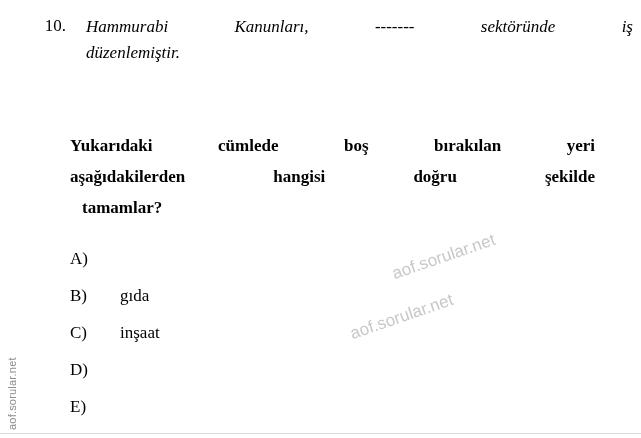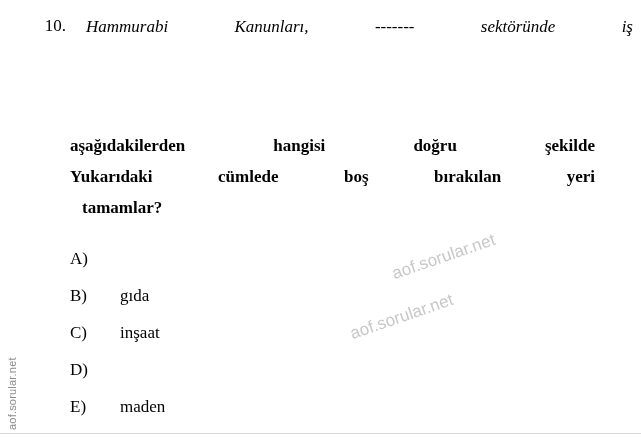--- a/index.html
+++ b/index.html
@@ -155,47 +155,47 @@
 <div class="page">
 
   <div class="side-watermark">aof.sorular.net</div>
 
   <div class="content">
 
     <div class="question-block">
       <div class="qnum">10.</div>
       <div class="qbody">
         <span class="line">Hammurabi Kanunları, ------- sektöründe iş</span>
+        <span class="line last">düzenlemiştir.</span>
       </div>
     </div>
 
     <div class="stem">
+      <span class="line">Yukarıdaki cümlede boş bırakılan yeri</span>
       <span class="line">aşağıdakilerden hangisi doğru şekilde</span>
-      <span class="line">Yukarıdaki cümlede boş bırakılan yeri</span>
       <span class="line last">tamamlar?</span>
     </div>
 
     <div class="options">
       <div class="option">
         <span class="opt-letter">A)</span>
       </div>
       <div class="option">
         <span class="opt-letter">B)</span>
         <span class="opt-text">gıda</span>
       </div>
       <div class="option">
         <span class="opt-letter">C)</span>
         <span class="opt-text">inşaat</span>
       </div>
       <div class="option">
         <span class="opt-letter">D)</span>
       </div>
       <div class="option">
         <span class="opt-letter">E)</span>
-        <span class="opt-text">maden</span>
       </div>
     </div>
 
   </div>
 
   <div class="wm wm-1">aof.sorular.net</div>
   <div class="wm wm-2">aof.sorular.net</div>
 
   <div class="bottom-rule"></div>
 

